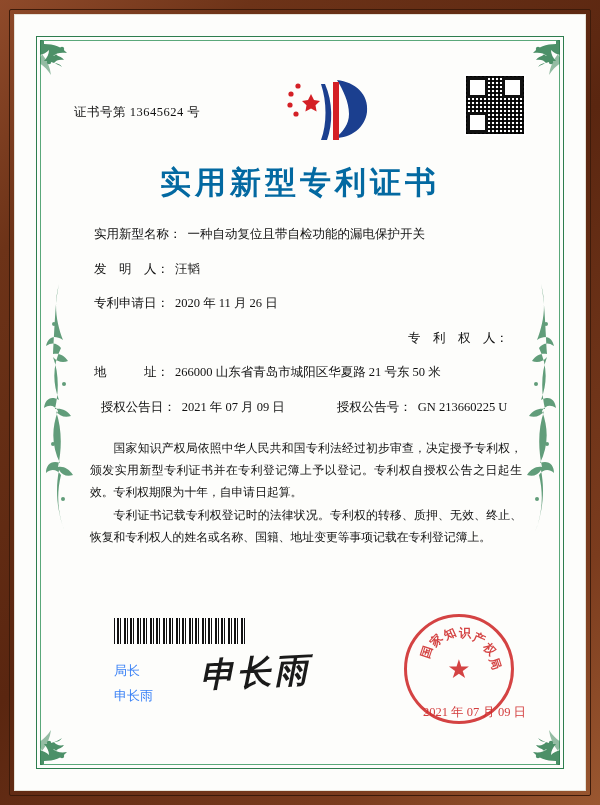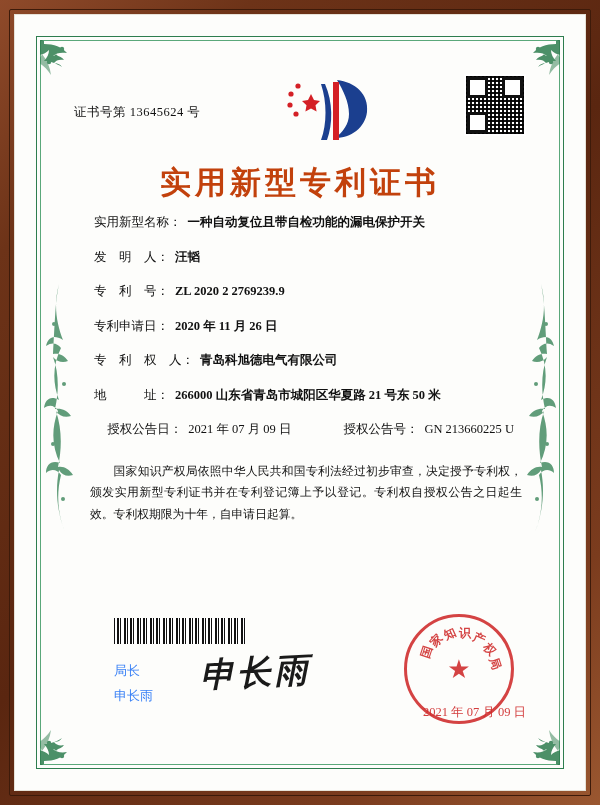--- a/index.html
+++ b/index.html
@@ -115,43 +115,43 @@
   .qr:before { left: 1px; top: 1px; }
   .qr:after { right: 1px; top: 1px; }
   .qr span.q3 { left: 1px; bottom: 1px; }
 
   .title {
     text-align: center;
     font-family: "Liberation Serif", serif;
     font-weight: bold;
     font-size: 31px;
     letter-spacing: 4px;
-    color: #c2410c;
+    color: #0369a1;
     margin-top: 4px;
-    margin-bottom: 10px;
+    margin-bottom: 22px;
   }
   .fields {
     font-family: "Liberation Serif", serif;
     font-size: 12.5px;
     color: #111;
     padding: 0 12px 0 20px;
   }
   .row {
     display: flex;
     align-items: baseline;
     margin-bottom: 17px;
     line-height: 1.4;
     justify-content: flex-end;
   }
   .row .label {
     white-space: nowrap;
     margin-right: 6px;
   }
-  .row .value { flex: 1; font-weight: bold; }
-  .row.split { justify-content: flex-end; }
+  .row .value { flex: 1; }
+  .row.split { justify-content: center; }
   .row .second-label { margin-left: 52px; margin-right: 6px; white-space: nowrap; }
   .row .second-value { white-space: nowrap; }
 
   .para {
     font-family: "Liberation Serif", serif;
     font-size: 11.8px;
     line-height: 1.85;
     color: #111;
     text-align: justify;
     margin: 22px 4px 0 16px;
@@ -343,44 +343,40 @@
       <div class="fields">
         <div class="row">
           <span class="label">实用新型名称：</span>
           <span class="value">一种自动复位且带自检功能的漏电保护开关</span>
         </div>
         <div class="row">
           <span class="label">发　明　人：</span>
           <span class="value">汪韬</span>
         </div>
         <div class="row">
-          <span class="label">专　利　号：</span>
-          <span class="value">ZL 2020 2 2769239.9</span>
-        </div>
-        <div class="row">
           <span class="label">专利申请日：</span>
           <span class="value">2020 年 11 月 26 日</span>
         </div>
         <div class="row">
           <span class="label">专　利　权　人：</span>
-          <span class="value">青岛科旭德电气有限公司</span>
         </div>
         <div class="row">
           <span class="label">地　　　址：</span>
           <span class="value">266000 山东省青岛市城阳区华夏路 21 号东 50 米</span>
         </div>
         <div class="row split">
           <span class="label">授权公告日：</span>
           <span>2021 年 07 月 09 日</span>
           <span class="second-label">授权公告号：</span>
           <span class="second-value">GN 213660225 U</span>
         </div>
       </div>
 
       <div class="para">国家知识产权局依照中华人民共和国专利法经过初步审查，决定授予专利权，颁发实用新型专利证书并在专利登记簿上予以登记。专利权自授权公告之日起生效。专利权期限为十年，自申请日起算。</div>
+      <div class="para">专利证书记载专利权登记时的法律状况。专利权的转移、质押、无效、终止、恢复和专利权人的姓名或名称、国籍、地址变更等事项记载在专利登记簿上。</div>
     </div>
 
     <div class="barcode"></div>
 
     <div class="signature-block">
       <div>局长</div>
       <div>申长雨</div>
     </div>
 
     <div class="handwriting">申长雨</div>

